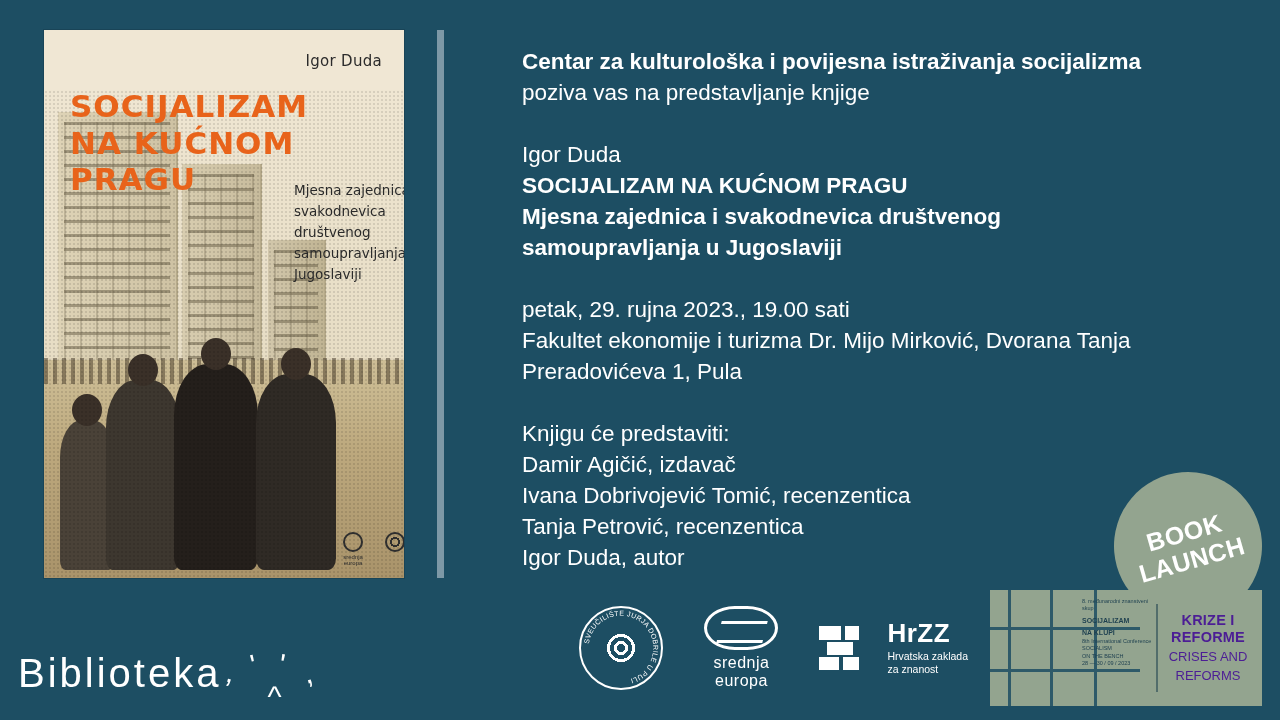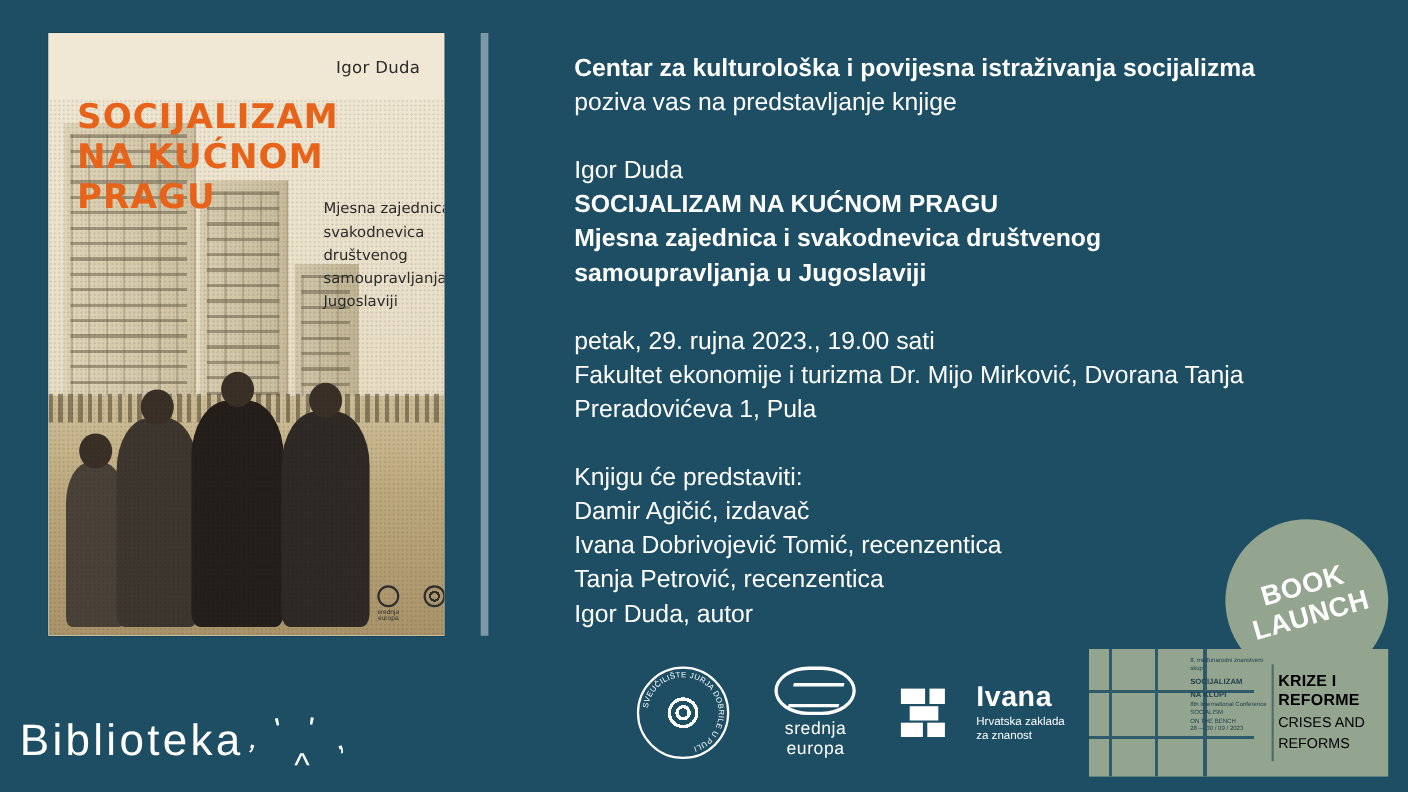--- a/index.html
+++ b/index.html
@@ -374,22 +374,23 @@
   .conf-card .mid .big {
     font-weight: bold;
     font-size: 7px;
     margin-top: 3px;
   }
   .conf-card .right {
     position: absolute;
     right: 8px;
     top: 22px;
     width: 92px;
-    color: #000000;
+    color: #4c1d95;
     line-height: 1.18;
+    text-align: center;
   }
   .conf-card .right .kr {
     font-weight: bold;
     font-size: 14.5px;
     letter-spacing: 0.2px;
   }
   .conf-card .right .en {
     font-size: 13px;
     margin-top: 3px;
   }
@@ -533,21 +534,21 @@
 
       <div class="logo-hrzz">
         <div class="hrzz-mark">
           <i></i>
             <i></i>
             <i></i>
             <i></i>
             <i></i>
         </div>
         <div class="hrzz-text">
-          <div class="t1">Ivana</div>
+          <div class="t1">HrZZ</div>
           <div class="t2">
             <div>Hrvatska zaklada</div>
             <div>za znanost</div>
           </div>
         </div>
       </div>
 
       <div class="conf-card">
         <div class="net"></div>
         <div class="mid">

